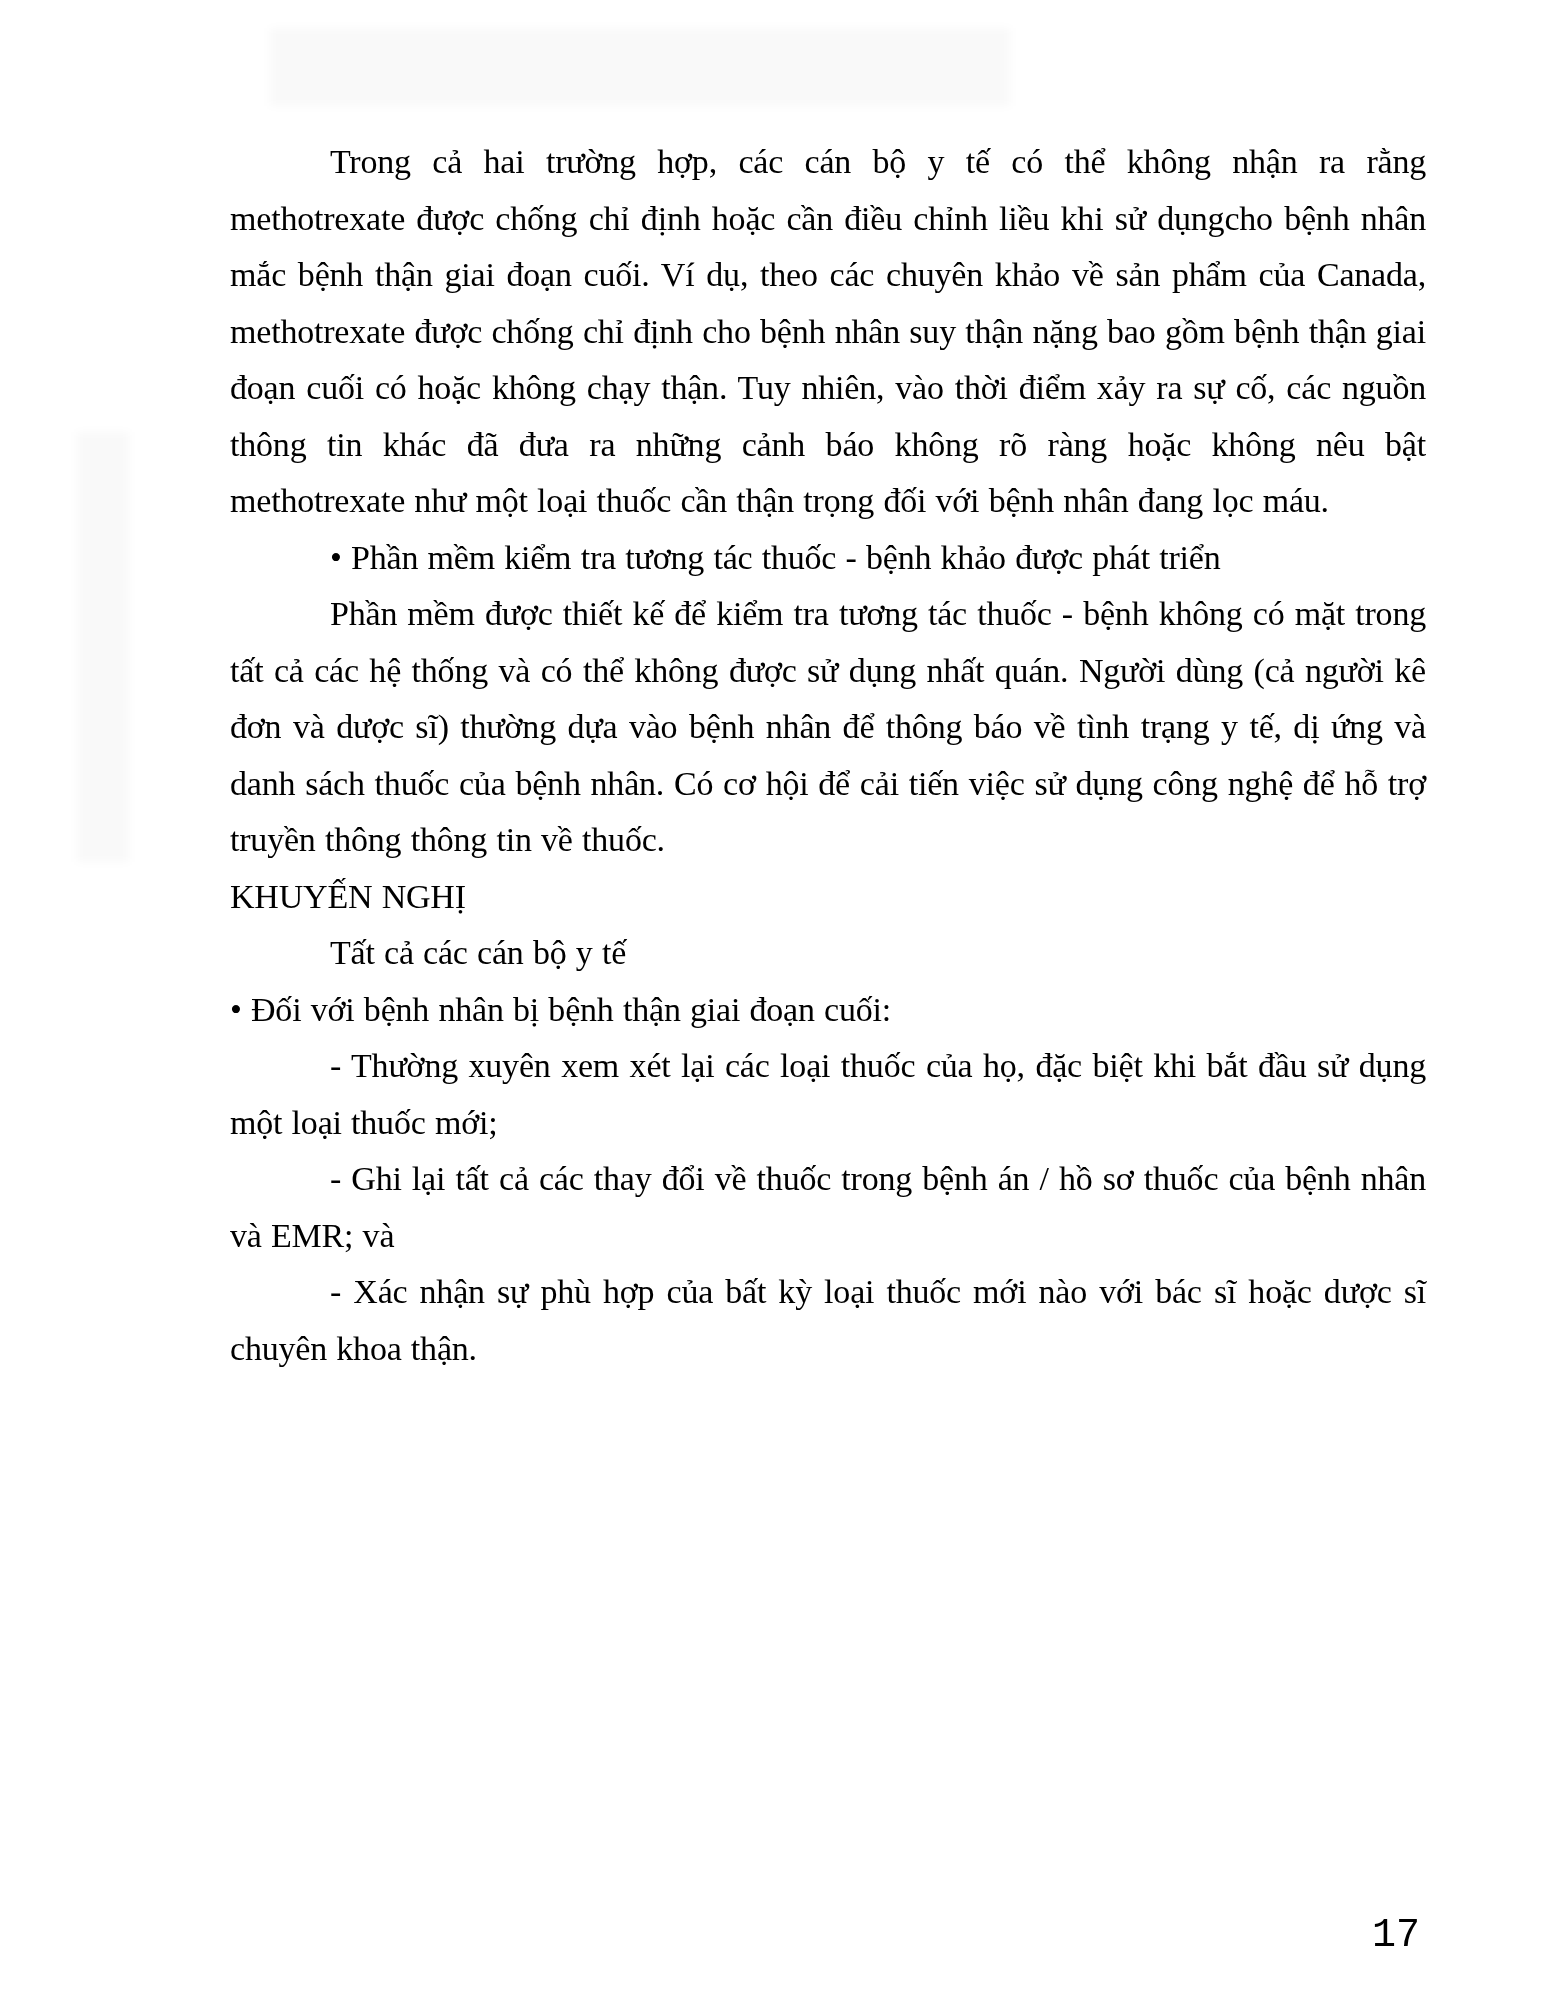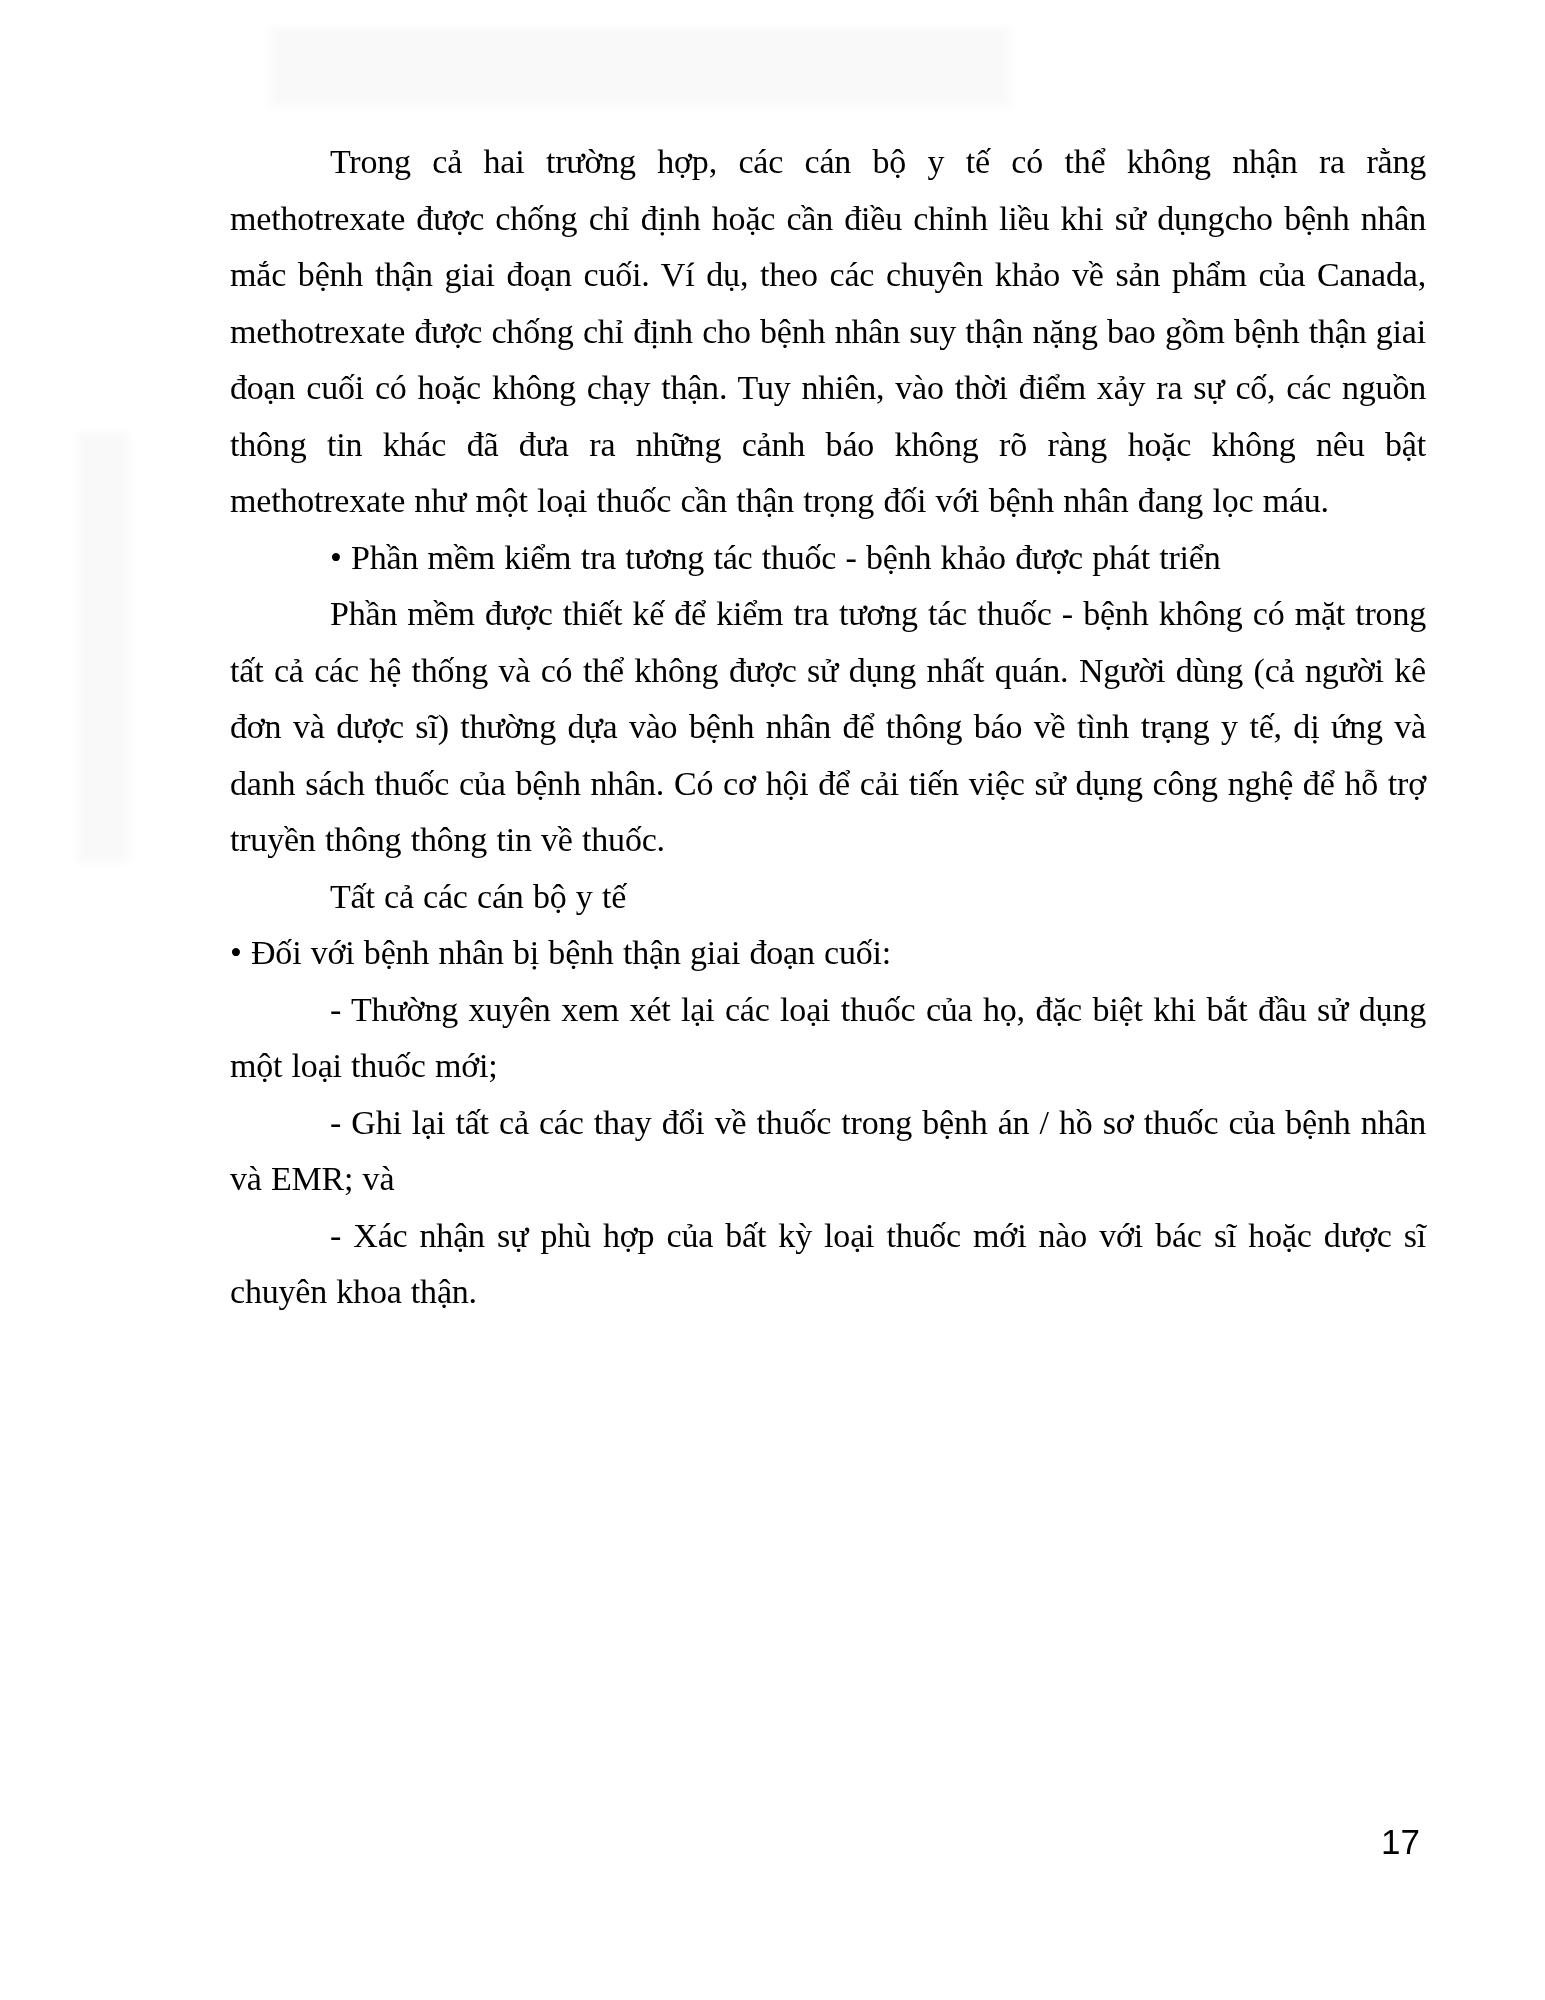--- a/index.html
+++ b/index.html
@@ -50,44 +50,45 @@
     line-height: 56.5px;
     font-weight: normal;
     letter-spacing: -0.2px;
     word-spacing: 1px;
   }
   .justify { text-align: justify; }
   .indent  { text-indent: 100px; }
   .bold    { font-weight: bold; }
   .page-number {
     position: absolute;
-    top: 1822px;
+    top: 1916px;
     right: 140px;
-    font-size: 35px;
+    font-size: 40px;
     line-height: 40px;
-    font-family: Liberation Sans, sans-serif;
+    font-family: Liberation Mono, monospace;
   }
 </style>
 </head>
 <body>
 
 <div class="page">
 
   <div class="ghost ghost-top"></div>
   <div class="ghost ghost-left"></div>
 
   <div class="content">
 
     <p class="justify indent">Trong cả hai trường hợp, các cán bộ y tế có thể không nhận ra rằng methotrexate được chống chỉ định hoặc cần điều chỉnh liều khi sử dụngcho bệnh nhân mắc bệnh thận giai đoạn cuối. Ví dụ, theo các chuyên khảo về sản phẩm của Canada, methotrexate được chống chỉ định cho bệnh nhân suy thận nặng bao gồm bệnh thận giai đoạn cuối có hoặc không chạy thận. Tuy nhiên, vào thời điểm xảy ra sự cố, các nguồn thông tin khác đã đưa ra những cảnh báo không rõ ràng hoặc không nêu bật methotrexate như một loại thuốc cần thận trọng đối với bệnh nhân đang lọc máu.</p>
 
     <p class="indent bold">• Phần mềm kiểm tra tương tác thuốc - bệnh khảo được phát triển</p>
 
     <p class="justify indent">Phần mềm được thiết kế để kiểm tra tương tác thuốc - bệnh không có mặt trong tất cả các hệ thống và có thể không được sử dụng nhất quán. Người dùng (cả người kê đơn và dược sĩ) thường dựa vào bệnh nhân để thông báo về tình trạng y tế, dị ứng và danh sách thuốc của bệnh nhân. Có cơ hội để cải tiến việc sử dụng công nghệ để hỗ trợ truyền thông thông tin về thuốc.</p>
 
 
+    <h2 class="bold">KHUYẾN NGHỊ</h2>
 
     <p class="indent bold">Tất cả các cán bộ y tế</p>
 
     <p>• Đối với bệnh nhân bị bệnh thận giai đoạn cuối:</p>
 
     <p class="justify indent">- Thường xuyên xem xét lại các loại thuốc của họ, đặc biệt khi bắt đầu sử dụng một loại thuốc mới;</p>
 
     <p class="justify indent">- Ghi lại tất cả các thay đổi về thuốc trong bệnh án / hồ sơ thuốc của bệnh nhân và EMR; và</p>
 
     <p class="justify indent">- Xác nhận sự phù hợp của bất kỳ loại thuốc mới nào với bác sĩ hoặc dược sĩ chuyên khoa thận.</p>

